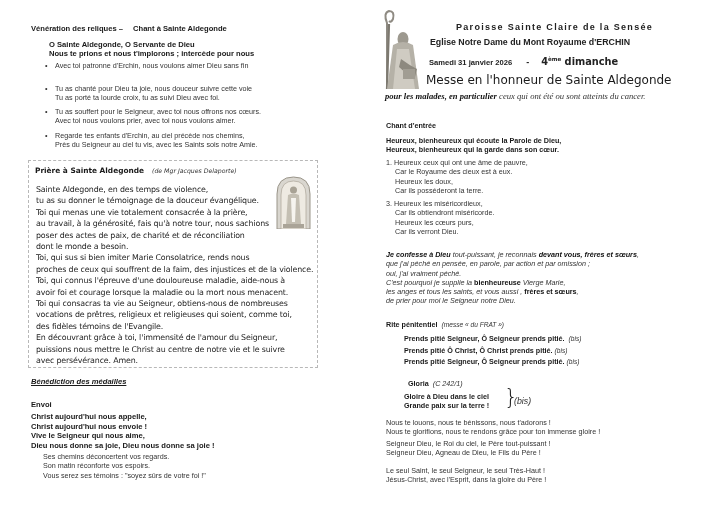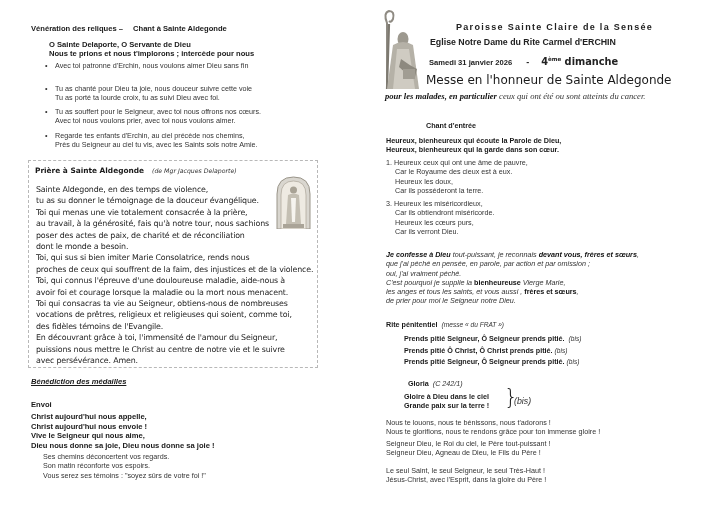--- a/index.html
+++ b/index.html
@@ -29,21 +29,21 @@
   .hdr5 .b{color:#111;}
   .brace{position:absolute;left:504px;top:386px;font-size:22px;line-height:22px;font-family:"DejaVu Sans",sans-serif;font-weight:lighter;color:#222;}
 </style>
 </head>
 <body>
 
 <div>
   <div class="abs b s75" style="left:31px;top:24px;">
     <span>Vénération des reliques –</span><span style="display:inline-block;width:10px"></span><span>Chant à Sainte Aldegonde</span>
   </div>
-  <div class="abs b s75" style="left:49px;top:40px;">O  Sainte Delaporte, O Servante de Dieu</div>
+  <div class="abs b s75" style="left:49px;top:40px;">O  Sainte Aldegonde, O Servante de Dieu</div>
   <div class="abs b s75" style="left:49px;top:49px;">Nous te prions et nous t'implorons ; intercède pour nous</div>
 
   <div class="bullet-item" style="left:55px;top:61px;">
     <span class="dot">•</span>
     <div>Avec toi patronne d'Erchin, nous voulons aimer Dieu sans fin</div>
   </div>
   <div class="bullet-item" style="left:55px;top:84px;">
     <span class="dot">•</span>
     <div>Tu as chanté pour Dieu ta joie, nous douceur suivre cette voie</div>
     <div>Tu as porté ta lourde croix, tu as suivi Dieu avec foi.</div>
@@ -109,28 +109,28 @@
   <svg class="saint" viewBox="0 0 50 80">
     <path d="M8 80 L8 14 Q4 4 10 2 Q16 2 14 10 Q12 14 10 12" fill="none" stroke="#8f8b83" stroke-width="2"></path>
     <path d="M8 80 L10 15" stroke="#7d7970" stroke-width="2.2"></path>
     <ellipse cx="24" cy="30" rx="5.5" ry="7" fill="#9d998f"></ellipse>
     <path d="M14 36 Q24 30 34 36 L40 80 L8 80 Z" fill="#b5b1a7"></path>
     <path d="M18 40 L30 40 L36 80 L14 80 Z" fill="#cfcbc2"></path>
     <path d="M22 50 Q30 56 38 60 L36 68 Q26 64 20 58 Z" fill="#8d897f"></path>
     <rect x="24" y="60" width="12" height="10" fill="#a19d93"></rect>
   </svg>
   <div class="hdr1">Paroisse Sainte Claire de la Sensée</div>
-  <div class="hdr2">Eglise Notre Dame du Rite Carmel d'ERCHIN</div>
+  <div class="hdr2">Eglise Notre Dame du Mont Royaume d'ERCHIN</div>
   <div class="hdr3">
     <span>Samedi 31 janvier 2026</span><span class="dash">-</span><span class="sun"><span>4</span><sup>ème</sup><span> dimanche</span></span>
   </div>
   <div class="hdr4">Messe en l'honneur de Sainte Aldegonde</div>
   <div class="hdr5"><span class="b">pour les malades, en particulier</span><span> ceux qui ont été ou sont atteints du cancer.</span></div>
 
-  <div class="abs b s7" style="left:386px;top:121px;margin-left:40px;">Chant d'entrée</div>
+  <div class="abs b s7" style="left:386px;top:121px;">Chant d'entrée</div>
   <div class="abs b s7" style="left:386px;top:136px;">
     <div>Heureux, bienheureux qui écoute la Parole de Dieu,</div>
     <div>Heureux, bienheureux qui la garde dans son cœur.</div>
   </div>
   <div class="abs s7 gray" style="left:386px;top:158px;">
     <div>1. Heureux ceux qui ont une âme de pauvre,</div>
     <div style="padding-left:9px">Car le Royaume des cieux est à eux.</div>
     <div style="padding-left:9px">Heureux les doux,</div>
     <div style="padding-left:9px">Car ils posséderont la terre.</div>
   </div>

